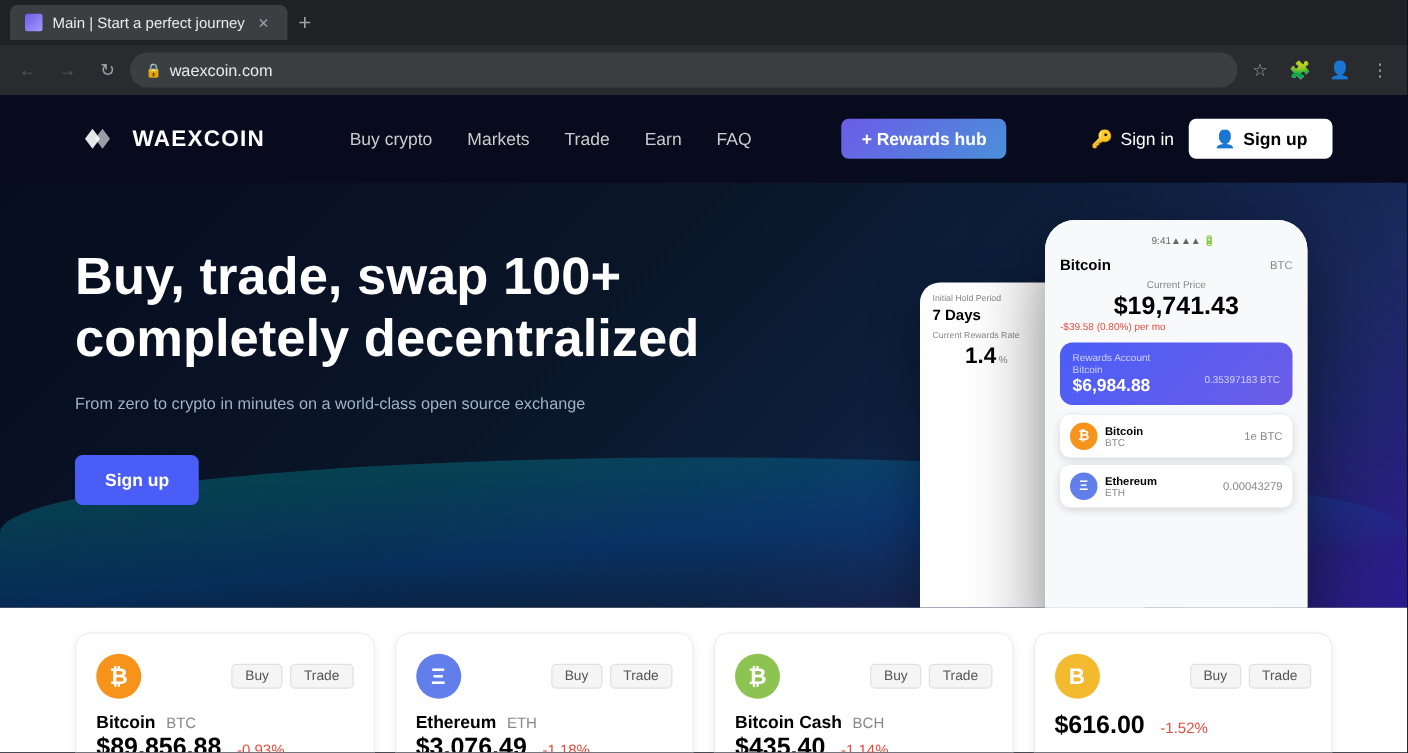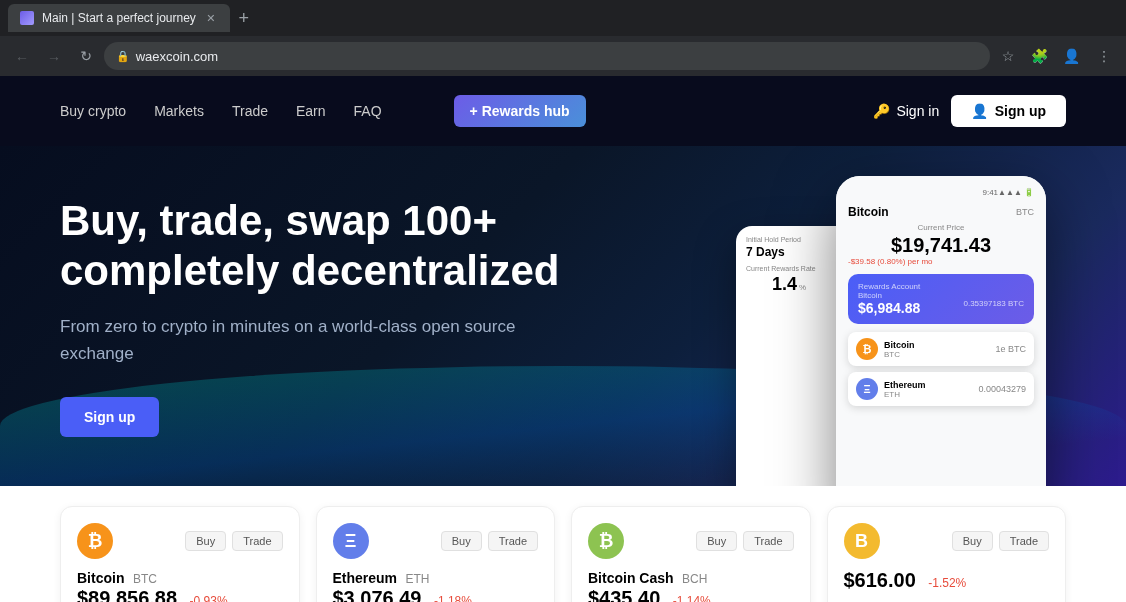--- a/index.html
+++ b/index.html
@@ -35,31 +35,31 @@
     .rewards-btn { background: linear-gradient(135deg, #6c5ce7, #4a90d9); color: #fff; border: none; padding: 8px 16px; border-radius: 6px; font-size: 14px; font-weight: 600; cursor: pointer; margin-left: 44px; }
     .header-actions { display: flex; align-items: center; gap: 12px; }
     .sign-in-btn { background: transparent; color: #fff; border: none; font-size: 14px; cursor: pointer; display: flex; align-items: center; gap: 6px; }
     .sign-up-btn { background: #fff; color: #000; border: none; padding: 8px 20px; border-radius: 6px; font-size: 14px; font-weight: 600; cursor: pointer; display: flex; align-items: center; gap: 6px; }
 
     
     .hero { background: linear-gradient(135deg, #060d1f 0%, #0a1628 40%, #0d1f3c 60%, #1a2a5e 80%, #2d1b8e 100%); padding: 50px 60px 30px; min-height: 340px; position: relative; overflow: hidden; display: flex; align-items: flex-start; }
     .hero::before { content: ''; position: absolute; bottom: 0; left: 0; right: 0; height: 120px; background: linear-gradient(to bottom right, #00c9a7 0%, #0066cc 50%, transparent 80%); opacity: 0.3; border-radius: 50% 50% 0 0; }
     .hero-content { max-width: 500px; position: relative; z-index: 2; }
     .hero-title { font-size: 42px; font-weight: 700; line-height: 1.2; margin-bottom: 16px; }
-    .hero-subtitle { font-size: 17px; color: #a0b0c8; margin-bottom: 30px; line-height: 1.6; }
+    .hero-subtitle { font-size: 13px; color: #a0b0c8; margin-bottom: 30px; line-height: 1.6; }
     .hero-cta { display: flex; gap: 12px; align-items: center; }
     .email-input { background: rgba(255,255,255,0.12); border: 1px solid rgba(255,255,255,0.2); border-radius: 6px; padding: 12px 16px; font-size: 14px; color: #aaa; width: 250px; outline: none; }
     .email-input::placeholder { color: #666; }
     .cta-btn { background: #4a5ef7; color: #fff; border: none; padding: 12px 24px; border-radius: 6px; font-size: 14px; font-weight: 600; cursor: pointer; }
 
     
     .phone-mockup-container { position: absolute; right: 60px; top: 20px; width: 340px; height: 380px; z-index: 2; }
     .phone-main { background: #fff; border-radius: 24px; width: 210px; height: 350px; position: absolute; right: 20px; top: 10px; box-shadow: 0 20px 60px rgba(0,0,0,0.5); overflow: hidden; }
     .phone-screen { background: #f8f9fa; height: 100%; padding: 12px; }
-    .phone-status { display: flex; justify-content: flex-end; font-size: 8px; color: #666; margin-bottom: 8px; margin-left: 12px; }
+    .phone-status { display: flex; justify-content: center; font-size: 8px; color: #666; margin-bottom: 8px; margin-left: 12px; }
     .phone-coin-header { display: flex; justify-content: space-between; align-items: center; margin-bottom: 4px; }
     .phone-coin-name { font-size: 12px; font-weight: 700; color: #000; }
     .phone-coin-sub { font-size: 9px; color: #888; }
     .phone-price-label { font-size: 8px; color: #888; text-align: center; margin-bottom: 2px; }
     .phone-price { font-size: 20px; font-weight: 700; color: #000; text-align: center; }
     .phone-price-change { font-size: 8px; color: #e74c3c; text-align: left; margin-bottom: 8px; }
     .rewards-card { background: linear-gradient(135deg, #4a5ef7, #6c5ce7); border-radius: 10px; padding: 8px 10px; margin-bottom: 8px; }
     .rewards-card-header { font-size: 8px; color: rgba(255,255,255,0.7); }
     .rewards-card-amount { font-size: 14px; font-weight: 700; color: #fff; }
     .rewards-card-coin { font-size: 8px; color: rgba(255,255,255,0.7); }
@@ -123,20 +123,28 @@
     <div class="nav-action-btn">☆</div>
     <div class="nav-action-btn">🧩</div>
     <div class="nav-action-btn">👤</div>
     <div class="nav-action-btn">⋮</div>
   </div>
 </div>
 
 <div class="website">
 
   <header class="site-header">
+    <div class="logo">
+      <svg class="logo-icon" viewBox="0 0 36 36" fill="none">
+        <rect width="36" height="36" rx="6" fill="transparent"></rect>
+        <path d="M8 18 L14 10 L20 18 L14 26 Z" fill="#fff" opacity="0.9"></path>
+        <path d="M16 18 L22 10 L28 18 L22 26 Z" fill="#fff" opacity="0.6"></path>
+      </svg>
+      <span class="logo-text">WAEXCOIN</span>
+    </div>
 
     <nav class="site-nav">
       <a class="nav-link">Buy crypto</a>
       <a class="nav-link">Markets</a>
       <a class="nav-link">Trade</a>
       <a class="nav-link">Earn</a>
       <a class="nav-link">FAQ</a>
       <button class="rewards-btn">+ Rewards hub</button>
     </nav>
 

